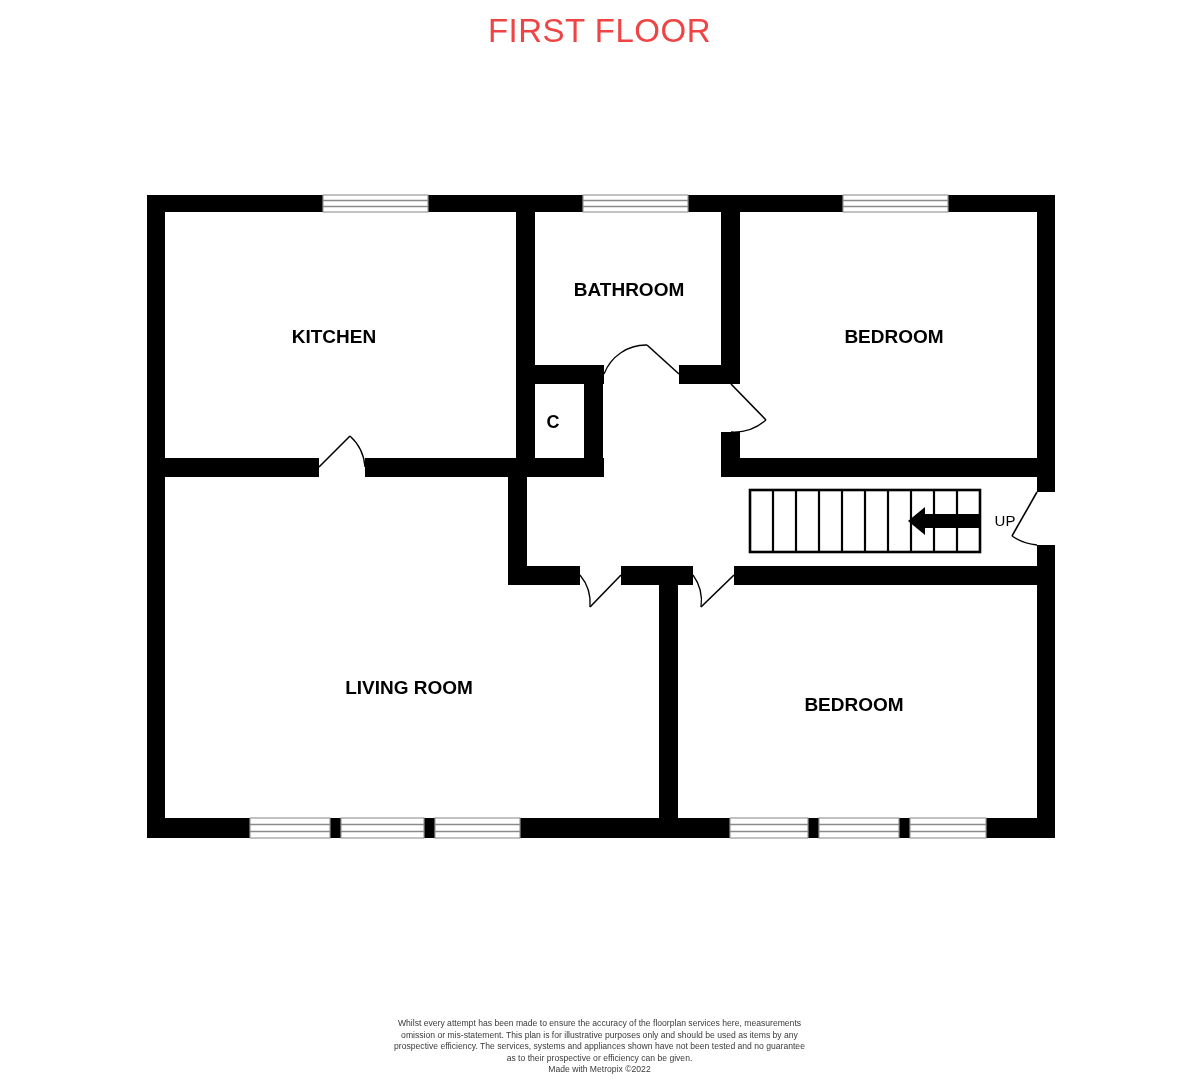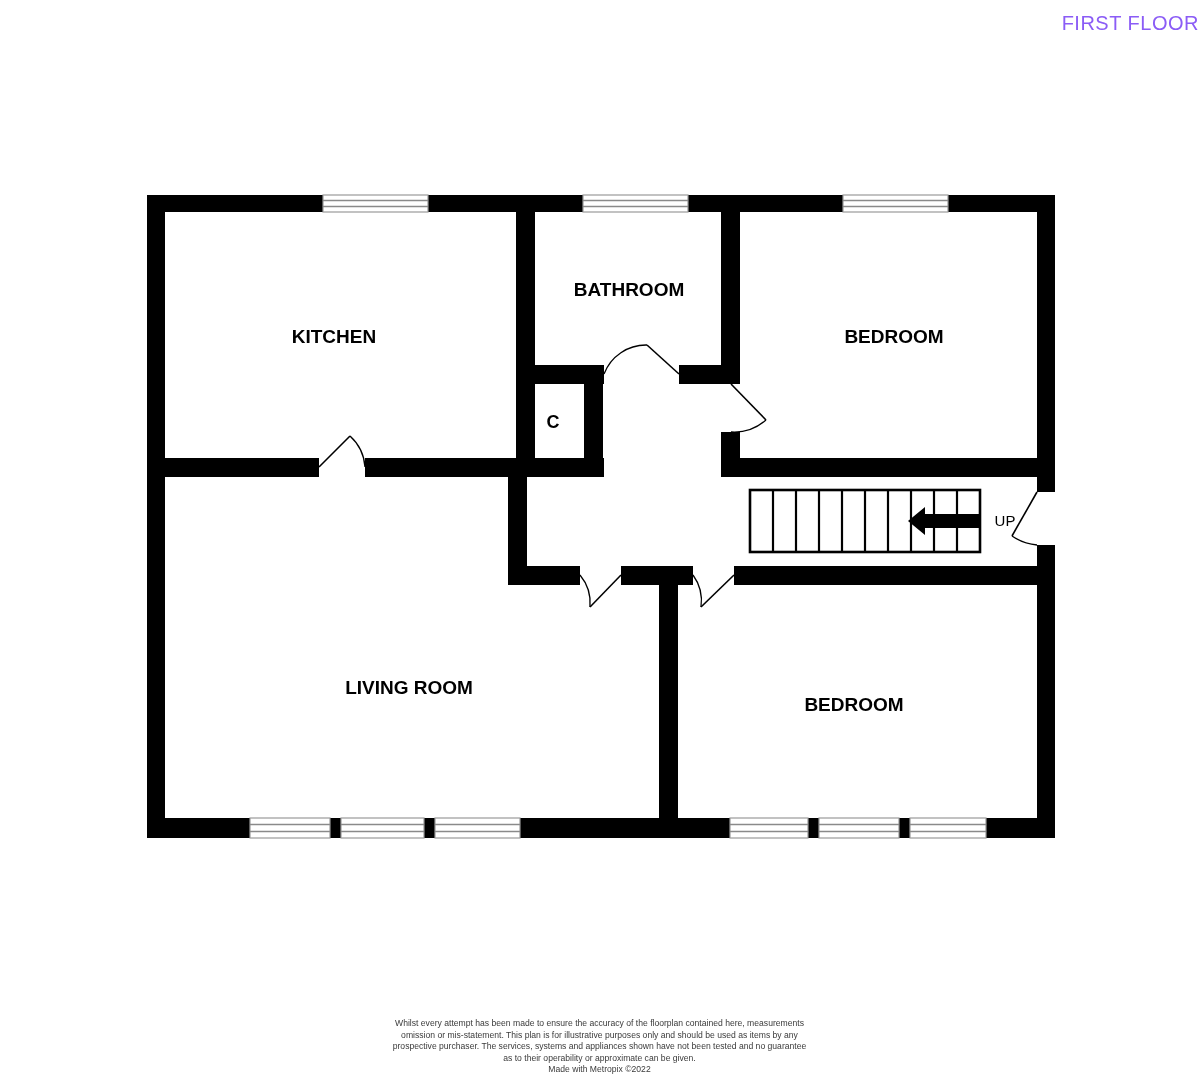--- a/index.html
+++ b/index.html
@@ -13,25 +13,25 @@
     position: relative;
     font-family: "Liberation Sans", sans-serif;
     color: #000000;
     overflow: hidden;
   }
   #page-title {
     position: absolute;
     top: 12px;
     left: 0;
     width: 1199px;
-    text-align: right;
-    font-size: 20px;
+    text-align: center;
+    font-size: 33px;
     font-weight: 400;
     letter-spacing: 0.5px;
-    color: #8b5cf6;
+    color: #ef4444;
   }
   #plan-wrap {
     position: absolute;
     top: 0;
     left: 0;
     width: 1199px;
     height: 1000px;
   }
   #plan-svg {
     display: block;
@@ -226,18 +226,18 @@
     <text class="room-label rl-big" x="894" y="343" text-anchor="middle">BEDROOM</text>
     <text class="room-label rl-c" x="553" y="428" text-anchor="middle">C</text>
     <text class="room-label rl-big" x="409" y="694" text-anchor="middle">LIVING ROOM</text>
     <text class="room-label rl-big" x="854" y="711" text-anchor="middle">BEDROOM</text>
   </g>
 
 </svg>
 </div>
 
 <div id="disclaimer">
-  <div>Whilst every attempt has been made to ensure the accuracy of the floorplan contained here, measurements</div>
+  <div>Whilst every attempt has been made to ensure the accuracy of the floorplan services here, measurements</div>
   <div>omission or mis-statement. This plan is for illustrative purposes only and should be used as items by any</div>
-  <div>prospective purchaser. The services, systems and appliances shown have not been tested and no guarantee</div>
-  <div>as to their operability or approximate can be given.</div>
+  <div>prospective efficiency. The services, systems and appliances shown have not been tested and no guarantee</div>
+  <div>as to their prospective or efficiency can be given.</div>
   <div class="credit">Made with Metropix ©2022</div>
 </div>
 
 </body></html>

